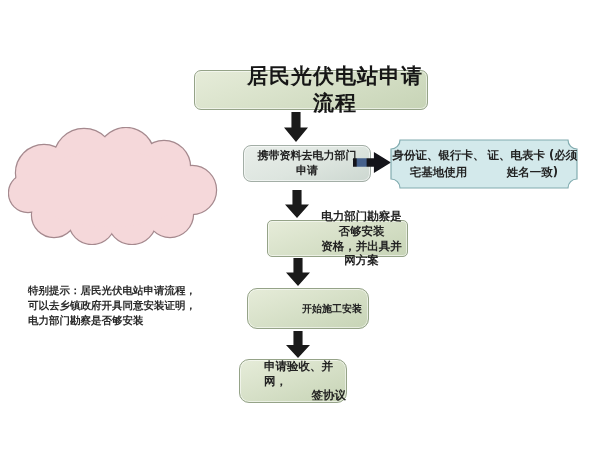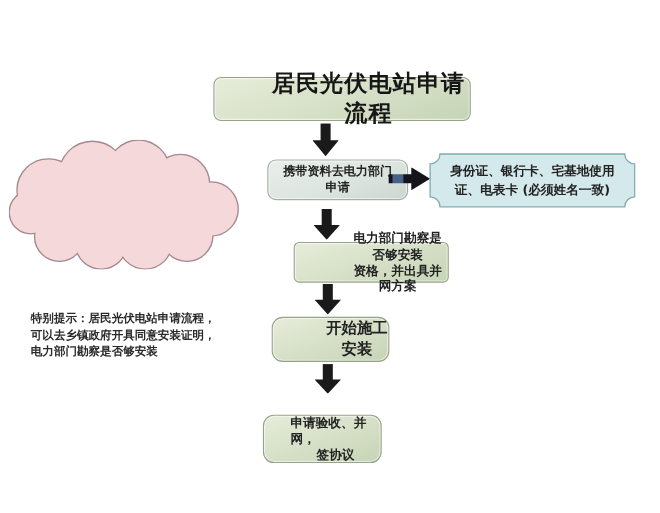--- a/index.html
+++ b/index.html
@@ -23,41 +23,41 @@
     background:linear-gradient(160deg,#e9eeea 0%,#dde5df 55%,#ccd7d0 100%);
     border:1px solid #a3aea6;
     box-shadow:inset 0 0 0 1px rgba(255,255,255,.55);
   }
   #title-box{
     left:194px;top:70px;width:234px;height:40px;border-radius:7px;
     font-size:21px;letter-spacing:1px;color:#161616;
   }
   #box-apply{left:243px;top:145px;width:128px;height:37px;border-radius:8px;font-size:11px;}
   #box-survey{left:231px;top:220px;width:141px;height:37px;border-radius:5px;font-size:11.5px;margin-left:36px;}
-  #box-install{left:247px;top:288px;width:107px;height:41px;border-radius:10px;font-size:14px;}
-  #box-accept{left:239px;top:377px;width:108px;height:44px;border-radius:10px;
-    font-size:11.5px;align-items:center;padding-left:24px;text-align:left;}
+  #box-install{left:247px;top:288px;width:122px;height:41px;border-radius:10px;font-size:10px;font-family:Liberation Serif, serif;}
+  #box-accept{left:239px;top:359px;width:108px;height:44px;border-radius:10px;
+    font-size:11.5px;align-items:flex-end;padding-left:24px;text-align:left;}
   .arrow-down{
     position:absolute;width:24px;background:#1a1a1a;
     clip-path:polygon(31% 0,69% 0,69% 52%,100% 52%,50% 100%,0 52%,31% 52%);
   }
   #arrow-1{left:284px;top:112px;height:30px;}
   #arrow-2{left:285px;top:190px;height:28px;}
   #arrow-3{left:286px;top:258px;height:28px;}
   #arrow-4{left:286px;top:331px;height:27px;}
   #arrow-right{
     position:absolute;left:353px;top:152px;width:38px;height:21px;
     background:linear-gradient(90deg,#14141a 0%,#14141a 8%,#46618c 12%,#46618c 34%,#14141a 38%);
     clip-path:polygon(0 30%,55% 30%,55% 0,100% 50%,55% 100%,55% 70%,0 70%);
   }
   #plaque{position:absolute;left:390px;top:139px;width:188px;height:50px;}
   #plaque svg{position:absolute;left:0;top:0;}
   #plaque .plaque-text{
     position:absolute;left:0;top:0;width:100%;height:100%;
-    display:flex;flex-direction:column;justify-content:center;align-items:center;
+    display:flex;flex-direction:row;justify-content:center;align-items:center;
     font-size:11.5px;font-weight:bold;line-height:1.45;text-align:center;
   }
   #cloud{position:absolute;left:8px;top:127px;width:210px;height:118px;}
   #cloud svg{position:absolute;left:0;top:0;}
   #cloud .cloud-text{
     position:absolute;left:20px;top:156px;width:184px;
     font-size:10.5px;font-weight:bold;line-height:15px;color:#2a2a2a;
   }
   .tline{display:block;}
 </style>

